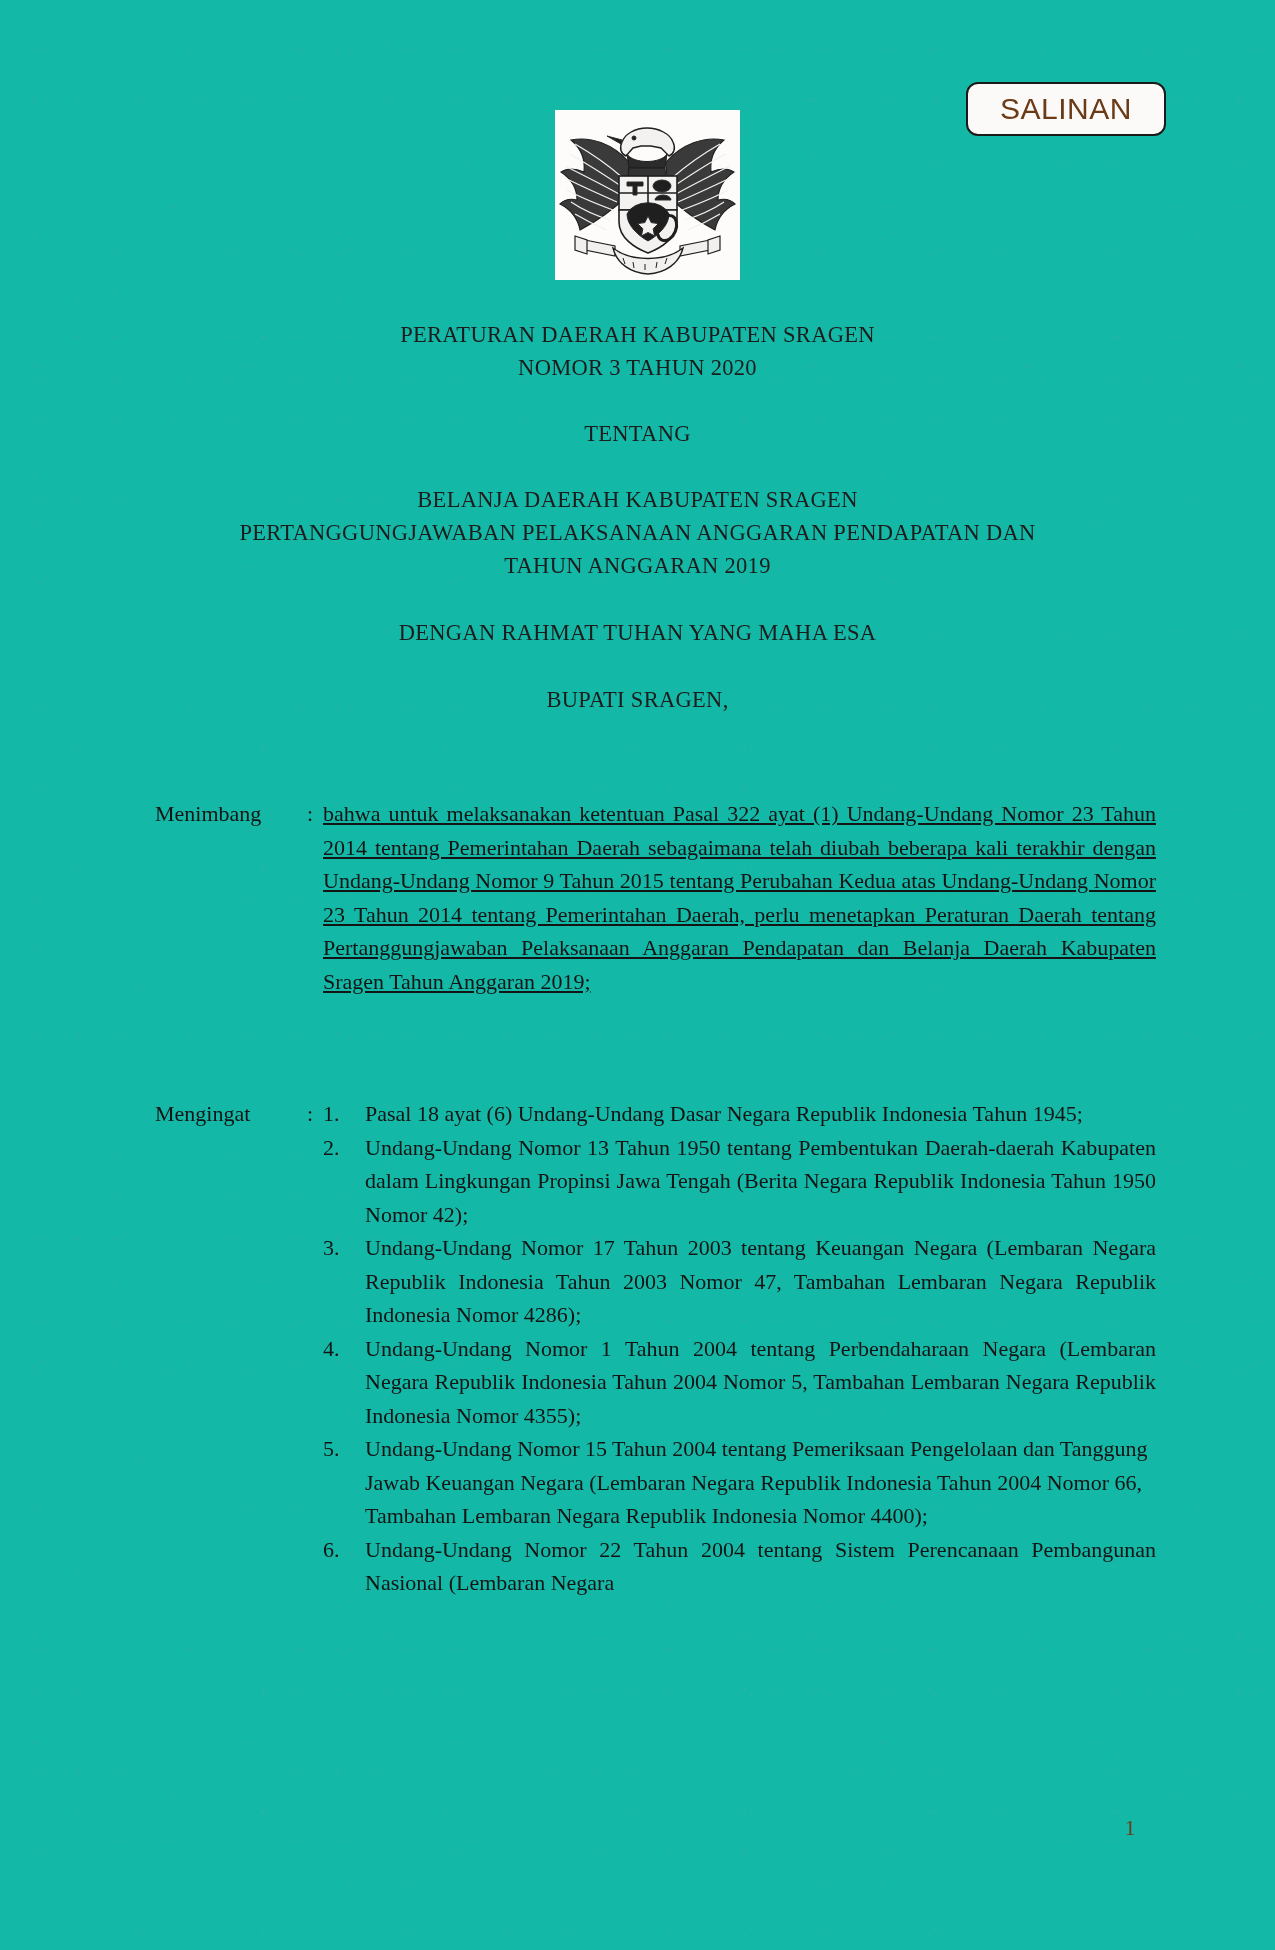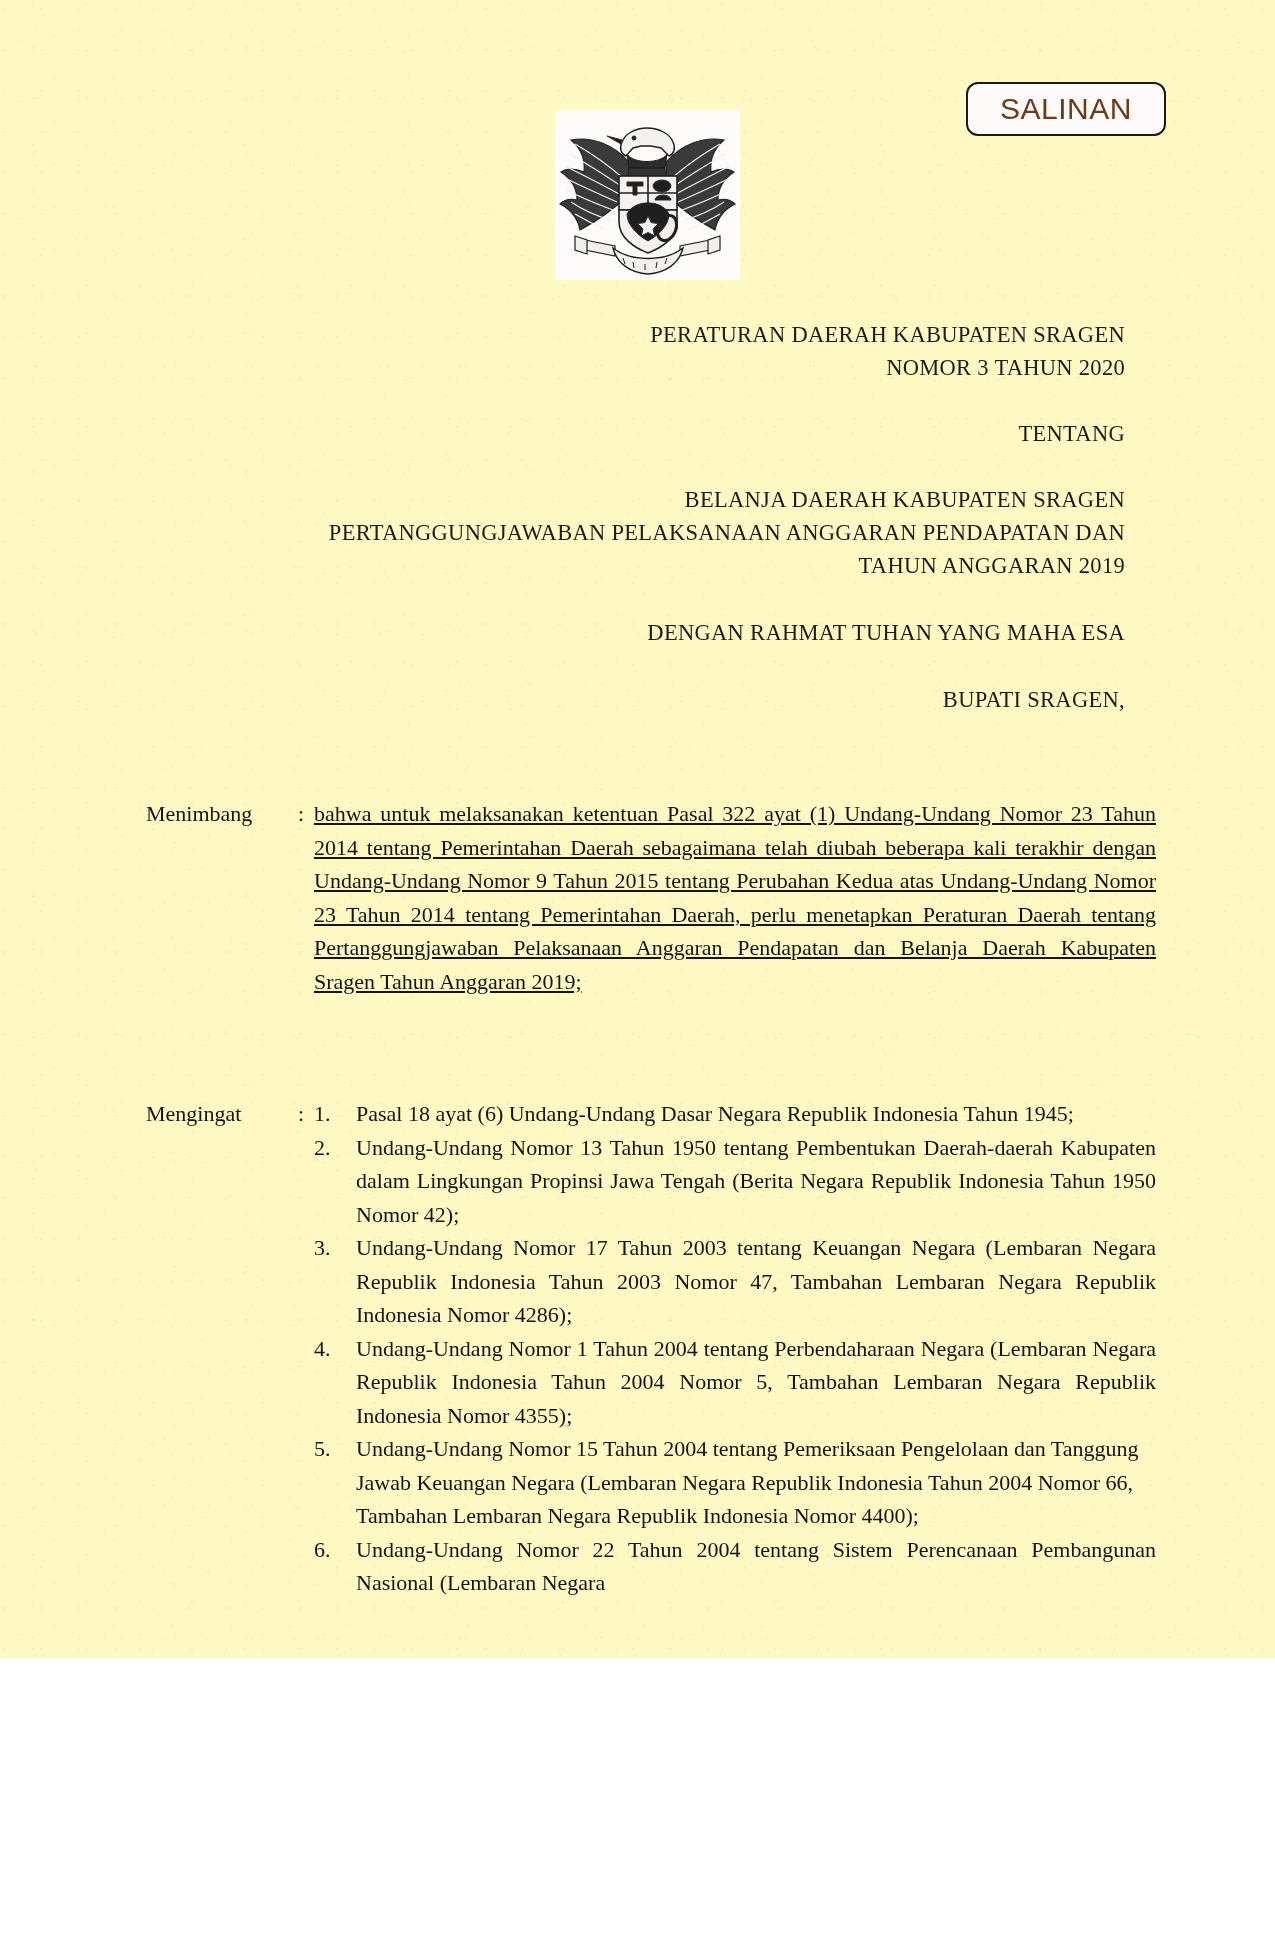--- a/index.html
+++ b/index.html
@@ -9,23 +9,23 @@
   }
 
   body {
     font-family: "Liberation Serif", "DejaVu Serif", serif;
   }
 
   
   .page {
     position: relative;
     width: 1275px;
-    height: 1658px;
+    height: 1950px;
     box-sizing: border-box;
-    background-color: #fef9c3;
+    background-color: #14b8a6;
     overflow: hidden;
   }
 
   
   .paper-noise {
     position: absolute;
     inset: 0;
     pointer-events: none;
     opacity: .55;
     background-image:
@@ -82,40 +82,40 @@
     top: 318px;
     width: 975px;
     text-align: center;
     color: #1c1c1c;
   }
   .t-line {
     font-size: 22.5px;
     line-height: 33px;
     letter-spacing: .3px;
     white-space: nowrap;
-    text-align: right;
   }
   .gap-sm { height: 33px; }
   .gap-md { height: 34px; }
 
   
   .clause {
     position: absolute;
     left: 146px;
     width: 1010px;
     color: #141414;
     font-size: 22px;
     line-height: 33.5px;
   }
   #menimbang-clause { top: 797px; }
   #mengingat-clause { top: 1097px; }
 
   .clause-row {
     display: flex;
     align-items: flex-start;
+    margin-left: 9px;
   }
   .clause-label {
     width: 152px;
     flex: 0 0 152px;
     white-space: nowrap;
   }
   .clause-colon {
     width: 16px;
     flex: 0 0 16px;
   }

